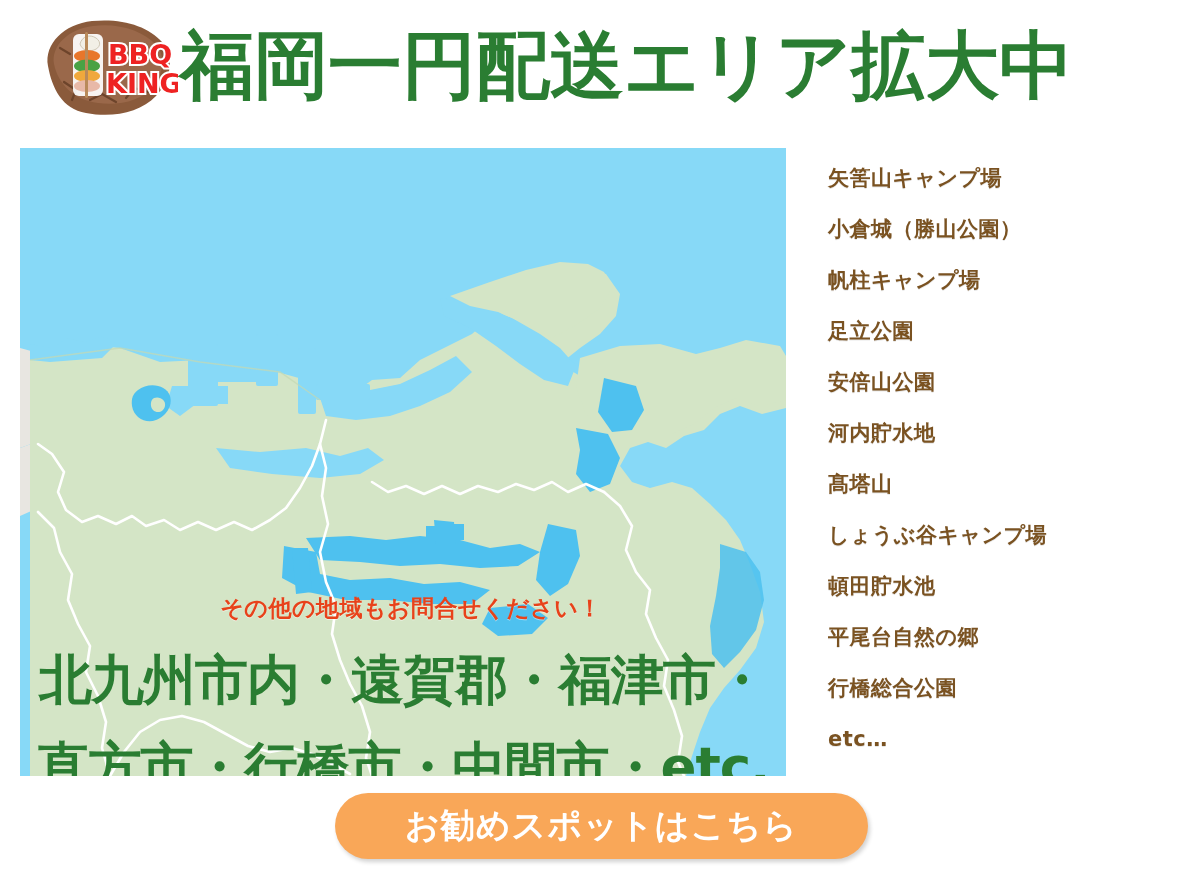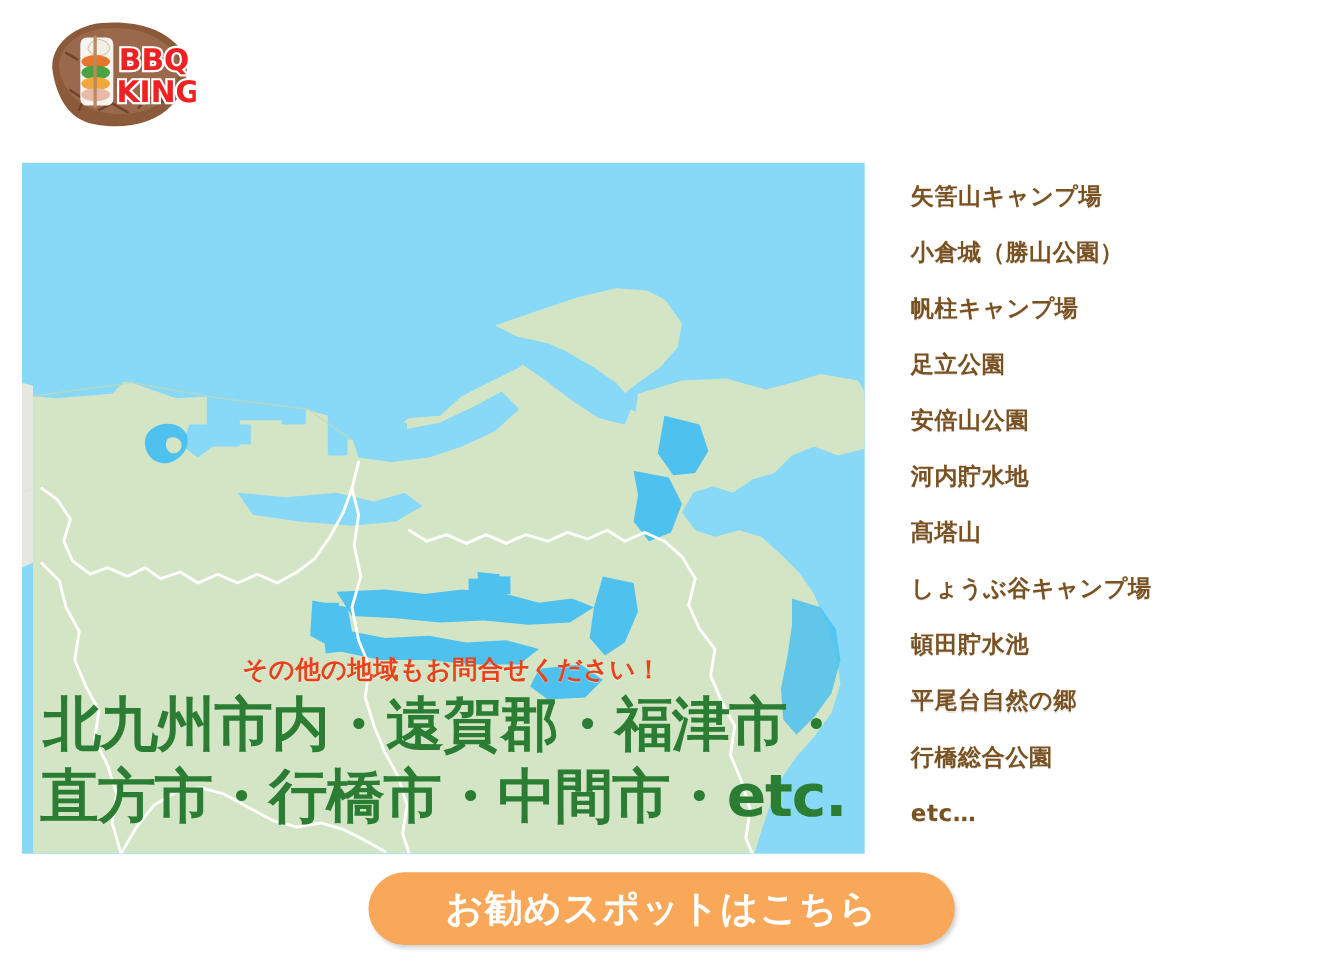--- a/index.html
+++ b/index.html
@@ -53,20 +53,21 @@
   .map-area-lines {
     position: absolute; left: 0; top: 478px; width: 766px;
     text-align: center; z-index: 4;
   }
   .map-area-lines div {
     font-size: 53px; line-height: 66px;
     font-weight: 700; color: #2a7d32;
     letter-spacing: -1px;
     white-space: nowrap;
     font-family: "DejaVu Sans", "Liberation Sans", sans-serif;
+    margin-top: 21px;
   }
 
   
   .spot-list {
     position: absolute; left: 828px; top: 152px;
     width: 350px;
   }
   .spot-item {
     height: 51px;
     display: flex; align-items: center;
@@ -123,20 +124,21 @@
           <ellipse cx="57" cy="62" rx="13" ry="6" fill="#f0a83c"></ellipse>
           <ellipse cx="57" cy="72" rx="13" ry="6" fill="#e8b9a8"></ellipse>
           <rect x="55" y="18" width="3" height="66" rx="1.5" fill="#b98a5a"></rect>
         </g>
 
         <text x="78" y="50" font-family="DejaVu Sans, sans-serif" font-size="27" font-weight="700" fill="#ee2222" stroke="#ffffff" stroke-width="4" paint-order="stroke">BBQ</text>
         <text x="76" y="79" font-family="DejaVu Sans, sans-serif" font-size="27" font-weight="700" fill="#ee2222" stroke="#ffffff" stroke-width="4" paint-order="stroke">KING</text>
       </svg>
     </div>
 
+    <div class="title">福岡一円配送エリア拡大中</div>
   </div>
 
   <div class="map-panel">
 
     <svg viewBox="0 0 766 628" xmlns="http://www.w3.org/2000/svg">
 
       <rect x="0" y="0" width="766" height="628" fill="#87d9f7"></rect>
 
       <path d="M0 200 L22 206 L30 226 L24 250 L34 268 L22 292 L0 300 Z" fill="#e8e6e1"></path>
       <path d="M0 300 L22 292 L40 310 L36 340 L18 360 L0 368 Z" fill="#e8e6e1"></path>

